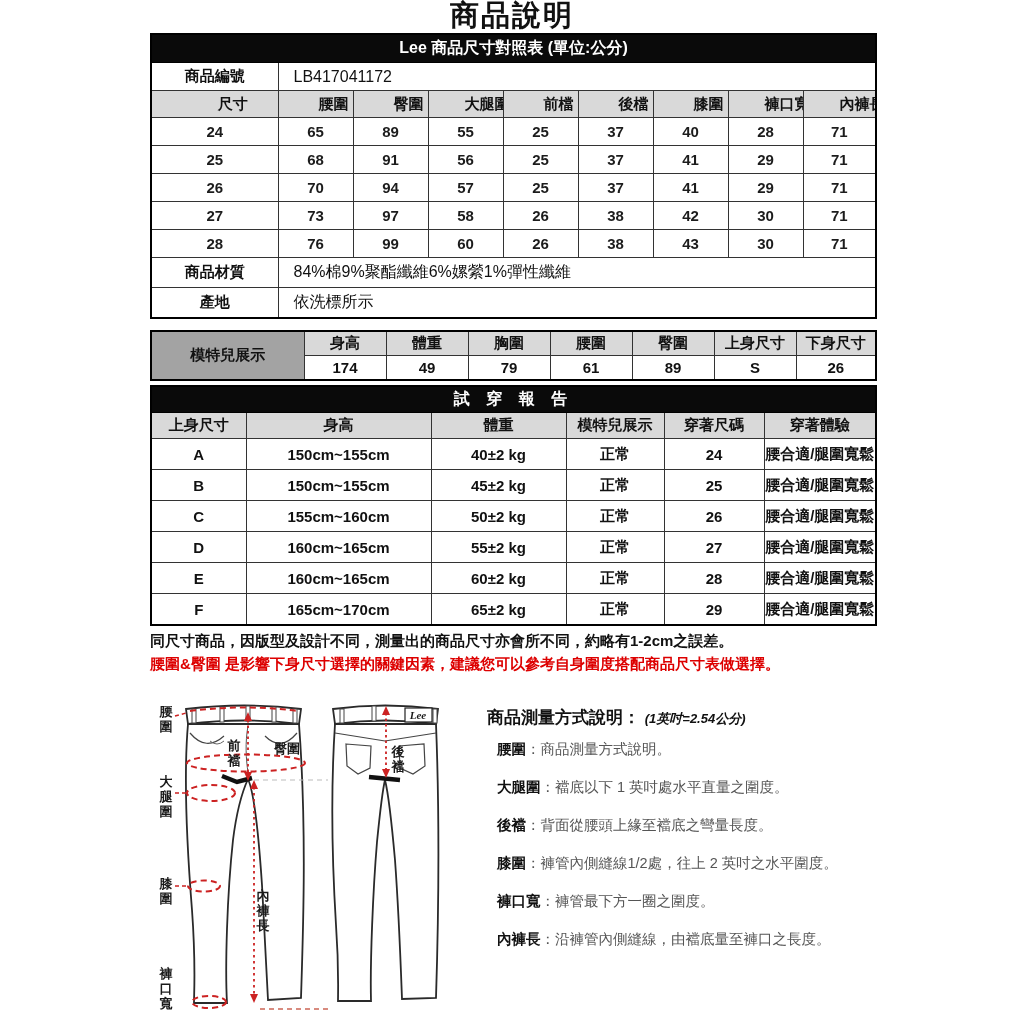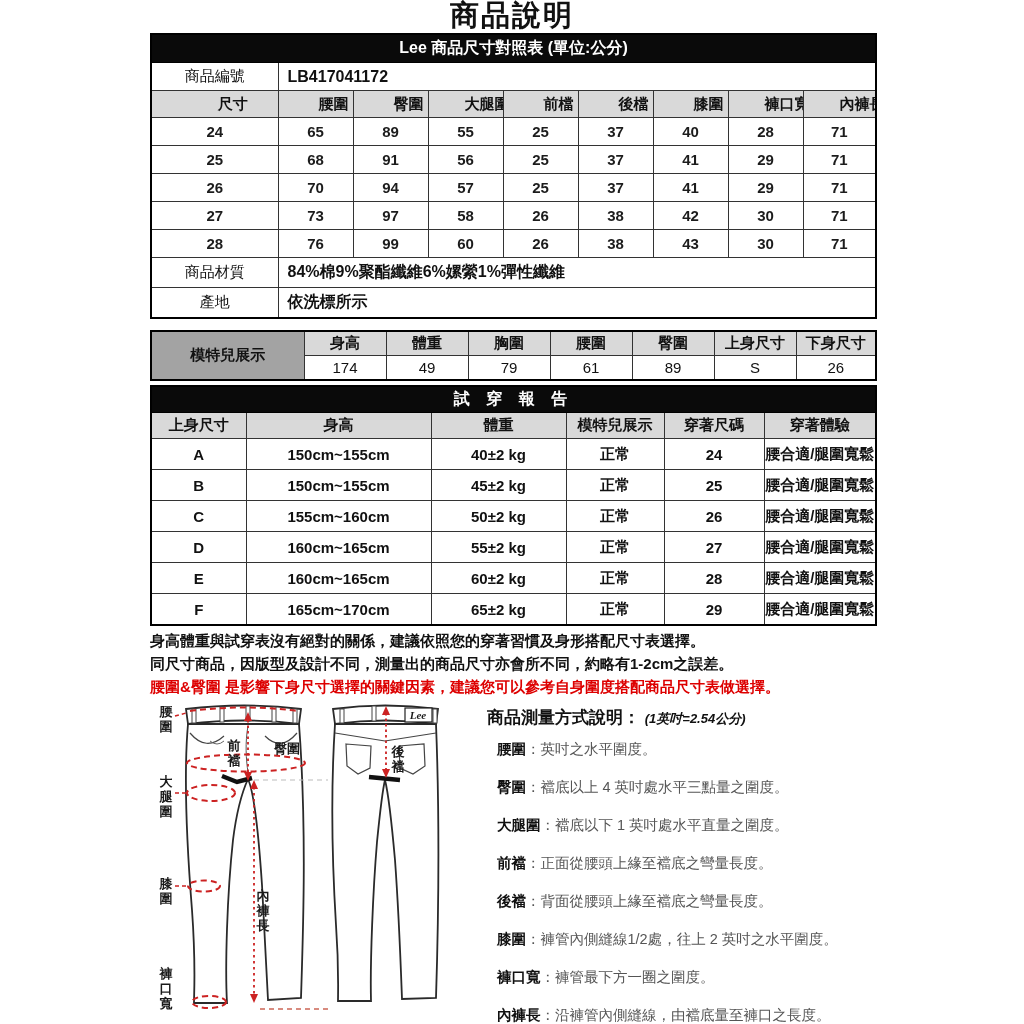--- a/index.html
+++ b/index.html
@@ -12,26 +12,26 @@
   table, table td{border:1px solid #333;}
   table{border:2px solid #000;}
   td{text-align:center;font-size:15px;padding:0;overflow:hidden;white-space:nowrap;}
   .banner td{background:#0a0a0a;color:#fff;font-weight:700;font-size:16px;height:27px;border:1px solid #000;}
   .hdr td{background:#d9d9d9;font-weight:700;}
   .size-tbl{top:33px;left:150px;}
   .size-tbl .info-row td{height:27px;}
   .size-tbl .hdr td{height:26px;padding-left:36px;}
   .size-tbl .data td{height:27px;font-weight:600;color:#1c1c1c;font-size:15px;}
   .size-tbl .wide td{height:29px;}
-  td.lbl{font-weight:400;margin-left:16px;}
-  td.leftval{text-align:left;padding-left:9px;font-weight:700;font-size:16px;}
+  td.lbl{font-weight:700;margin-left:16px;}
+  td.leftval{text-align:left;padding-left:15px;font-weight:400;font-size:16px;}
   .model-tbl{top:330px;left:150px;}
   .model-tbl td{height:23px;}
   .model-tbl .model-label{background:#a3a3a3;font-weight:700;font-size:15px;}
-  .model-tbl .vals td{font-weight:400;margin-top:44px;}
+  .model-tbl .vals td{font-weight:700;margin-top:44px;}
   .fit-tbl{top:385px;left:150px;}
   .fit-tbl .banner td{letter-spacing:6px;height:25px;}
   .fit-tbl .hdr td{height:25px;}
   .fit-tbl .data td{height:30px;font-weight:600;}
   .notes{top:629px;left:150px;width:860px;font-size:15px;font-weight:700;line-height:23px;}
   .notes .warn{color:#dd0000;}
   .diagram{top:700px;left:148px;}
   .guide{top:706px;left:487px;width:460px;}
   .guide-head{font-size:17px;font-weight:700;margin-bottom:8px;}
   .guide-head .note{font-size:13px;font-style:italic;}
@@ -243,21 +243,20 @@
         <td>165cm~170cm</td>
         <td>65±2 kg</td>
         <td>正常</td>
         <td>29</td>
         <td>腰合適/腿圍寬鬆</td>
   </tr>
 </tbody>
   </table>
 
 <div class="abs notes">
-  <div>身高體重與試穿表沒有絕對的關係，建議依照您的穿著習慣及身形搭配尺寸表選擇。</div>
   <div>同尺寸商品，因版型及設計不同，測量出的商品尺寸亦會所不同，約略有1-2cm之誤差。</div>
   <div class="warn">腰圍&amp;臀圍 是影響下身尺寸選擇的關鍵因素，建議您可以參考自身圍度搭配商品尺寸表做選擇。</div>
 </div>
 
 <svg class="abs diagram" width="332" height="324" viewBox="0 0 332 324">
 
   <path fill="#fff" stroke="#2a2a2a" stroke-width="1.8" d="M40,24 C36,70 38,135 44,210 C48,266 46,292 46,303 L79,303 C77,268 79,195 85,140 C89,108 95,90 100,79 C105,90 110,125 114,185 C117,238 119,280 120,300 L153,298 C155,235 159,130 151,24 Z"></path>
   <path fill="#fff" stroke="#2a2a2a" stroke-width="1.8" d="M38,9 Q97,2 153,9 L151,24 Q97,17 40,24 Z"></path>
   <rect x="44" y="9" width="4" height="14" fill="#fff" stroke="#444" stroke-width="1"></rect>
   <rect x="72" y="7" width="4" height="15" fill="#fff" stroke="#444" stroke-width="1"></rect>
@@ -315,21 +314,19 @@
   <text x="126" y="53">臀圍</text>
   <text x="115" y="200" text-anchor="middle"><tspan x="115" dy="0">內</tspan><tspan x="115" dy="15">褲</tspan><tspan x="115" dy="15">長</tspan></text>
   <text x="250" y="56" text-anchor="middle"><tspan x="250" dy="0">後</tspan><tspan x="250" dy="15">襠</tspan></text>
 </svg>
 
 <div class="abs guide">
   <div class="guide-head">
     <span>商品測量方式說明：</span>
     <span class="note">(1英吋=2.54公分)</span>
   </div>
-  <div class="guide-item"><span class="g-lbl">腰圍</span><span class="g-txt">：英吋之水平圍度。</span></div>
-  <div class="guide-item"><span class="g-lbl">臀圍</span><span class="g-txt">：襠底以上 4 英吋處水平三點量之圍度。</span></div>
+  <div class="guide-item"><span class="g-lbl">腰圍</span><span class="g-txt">：商品測量方式說明。</span></div>
   <div class="guide-item"><span class="g-lbl">大腿圍</span><span class="g-txt">：襠底以下 1 英吋處水平直量之圍度。</span></div>
-  <div class="guide-item"><span class="g-lbl">前襠</span><span class="g-txt">：正面從腰頭上緣至襠底之彎量長度。</span></div>
   <div class="guide-item"><span class="g-lbl">後襠</span><span class="g-txt">：背面從腰頭上緣至襠底之彎量長度。</span></div>
   <div class="guide-item"><span class="g-lbl">膝圍</span><span class="g-txt">：褲管內側縫線1/2處，往上 2 英吋之水平圍度。</span></div>
   <div class="guide-item"><span class="g-lbl">褲口寬</span><span class="g-txt">：褲管最下方一圈之圍度。</span></div>
   <div class="guide-item"><span class="g-lbl">內褲長</span><span class="g-txt">：沿褲管內側縫線，由襠底量至褲口之長度。</span></div>
 </div>
 
 </body></html>

